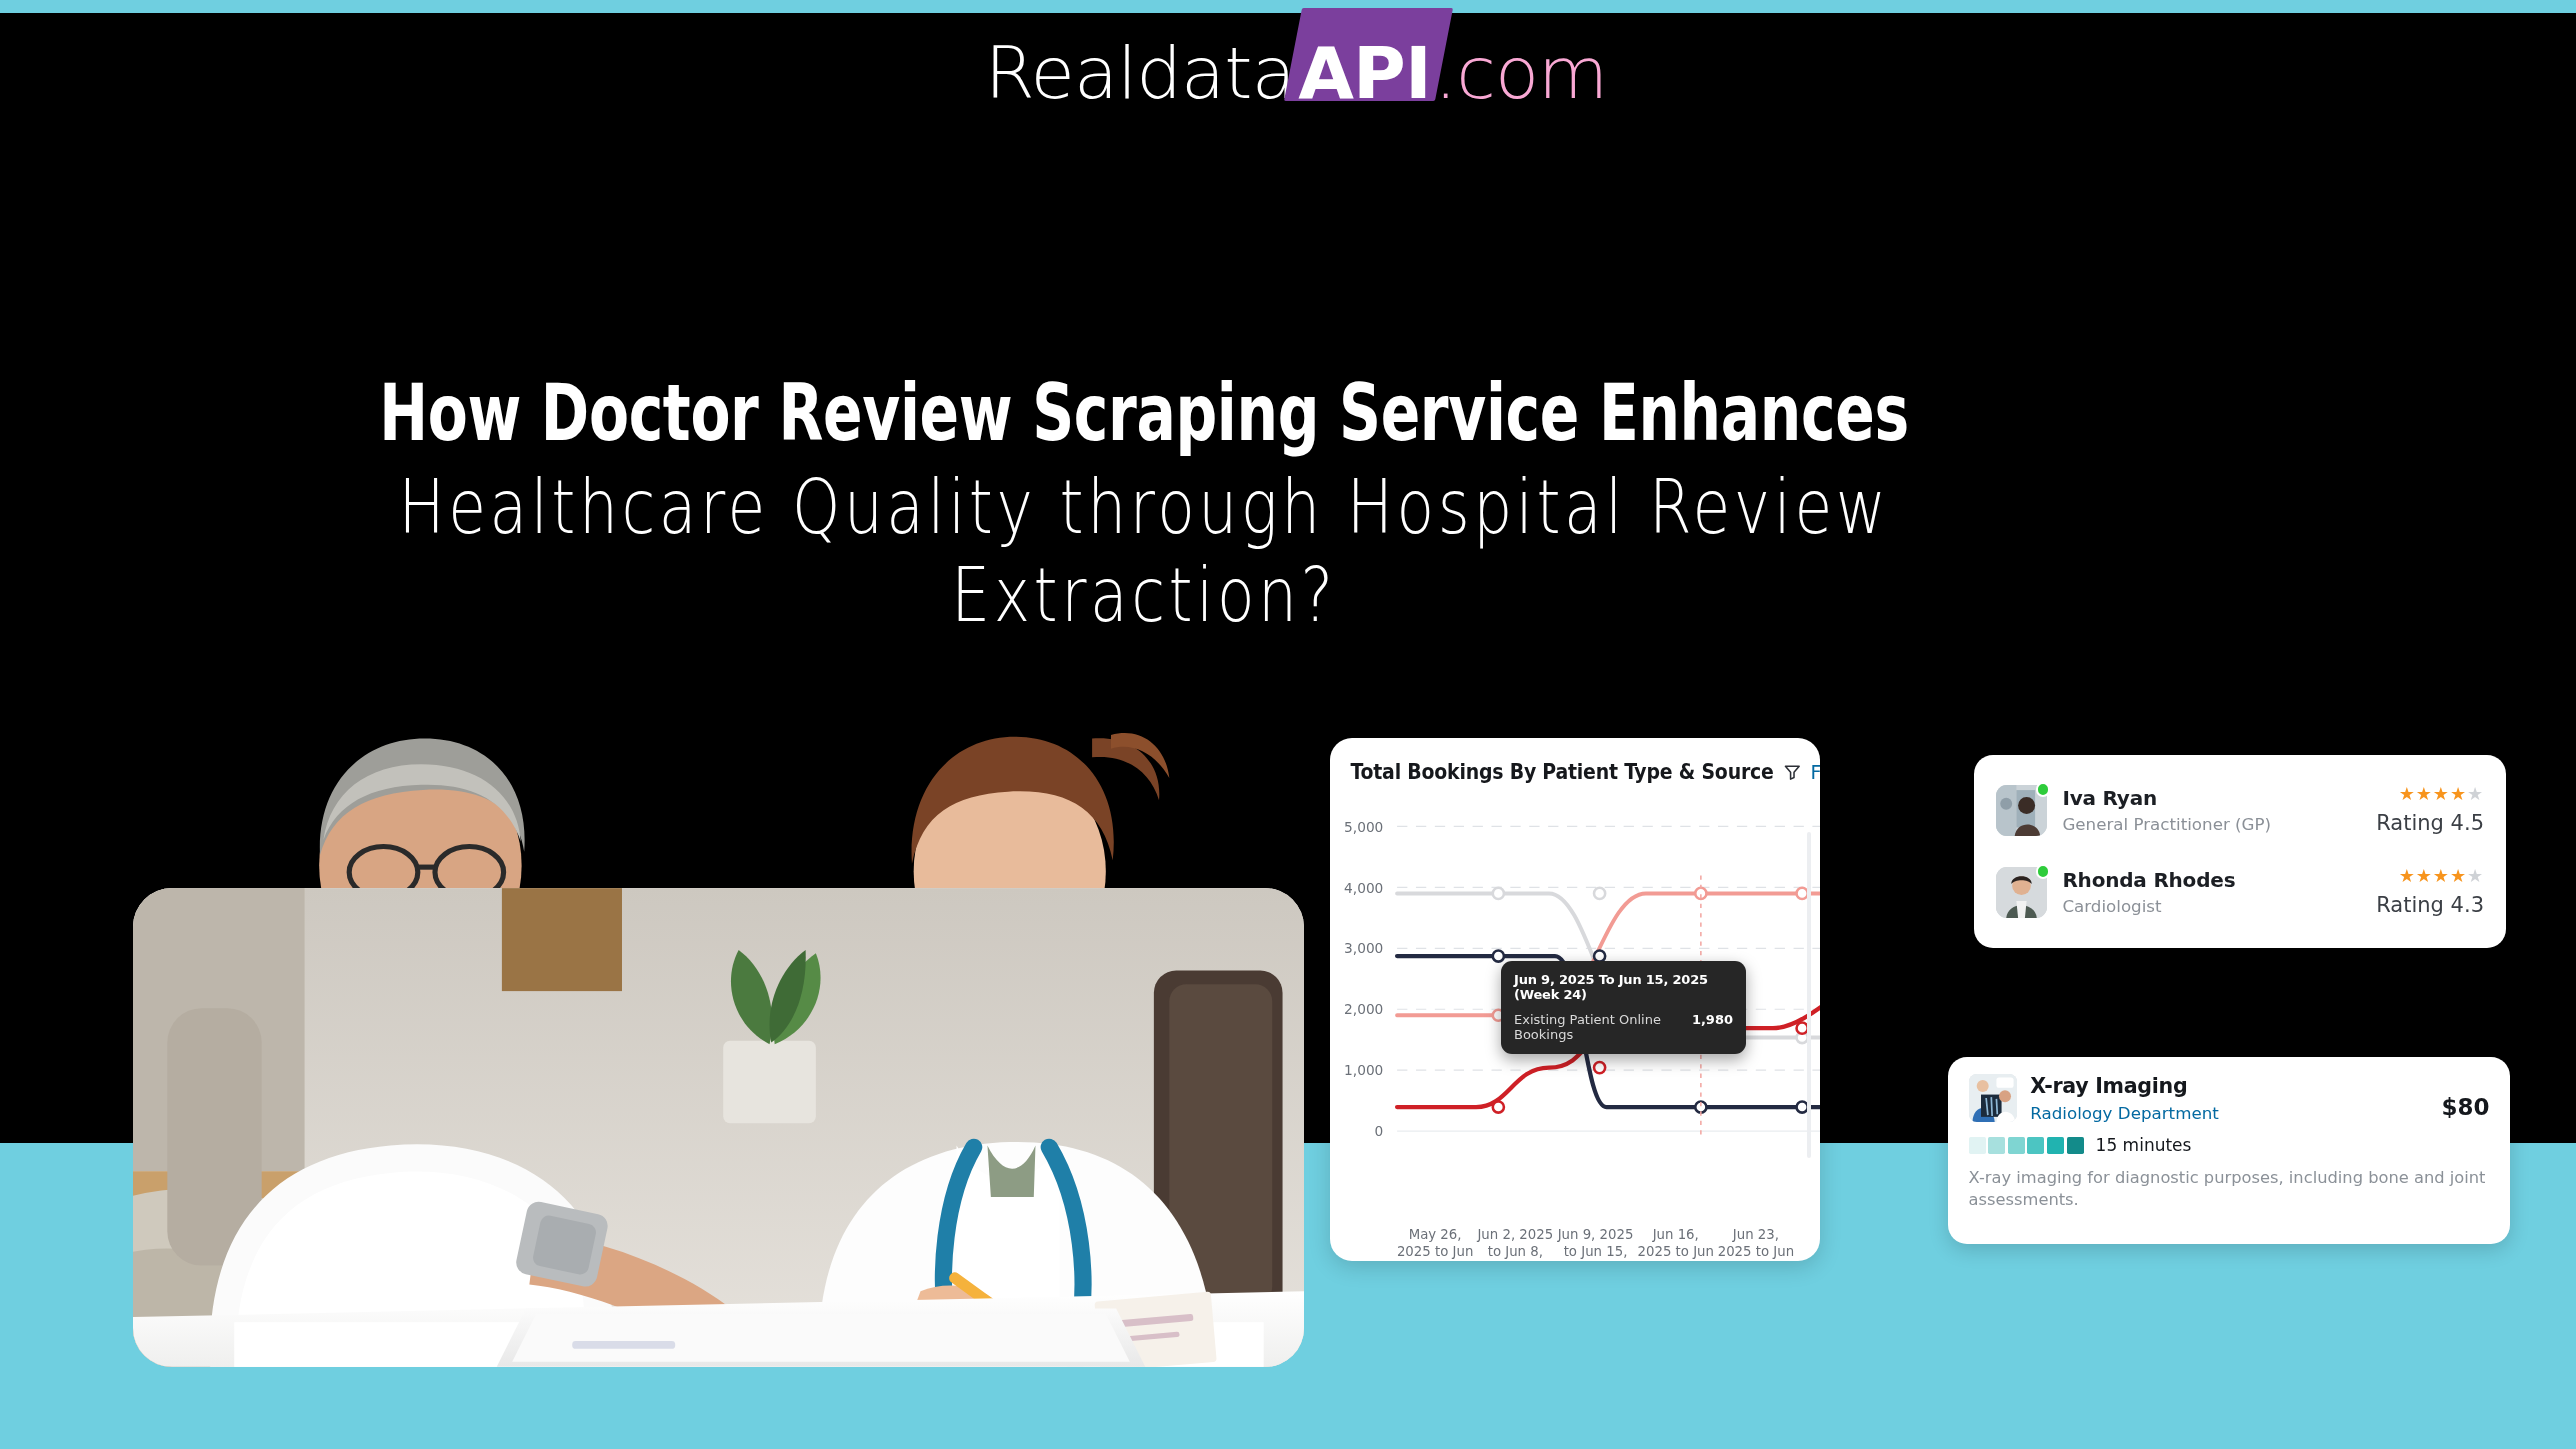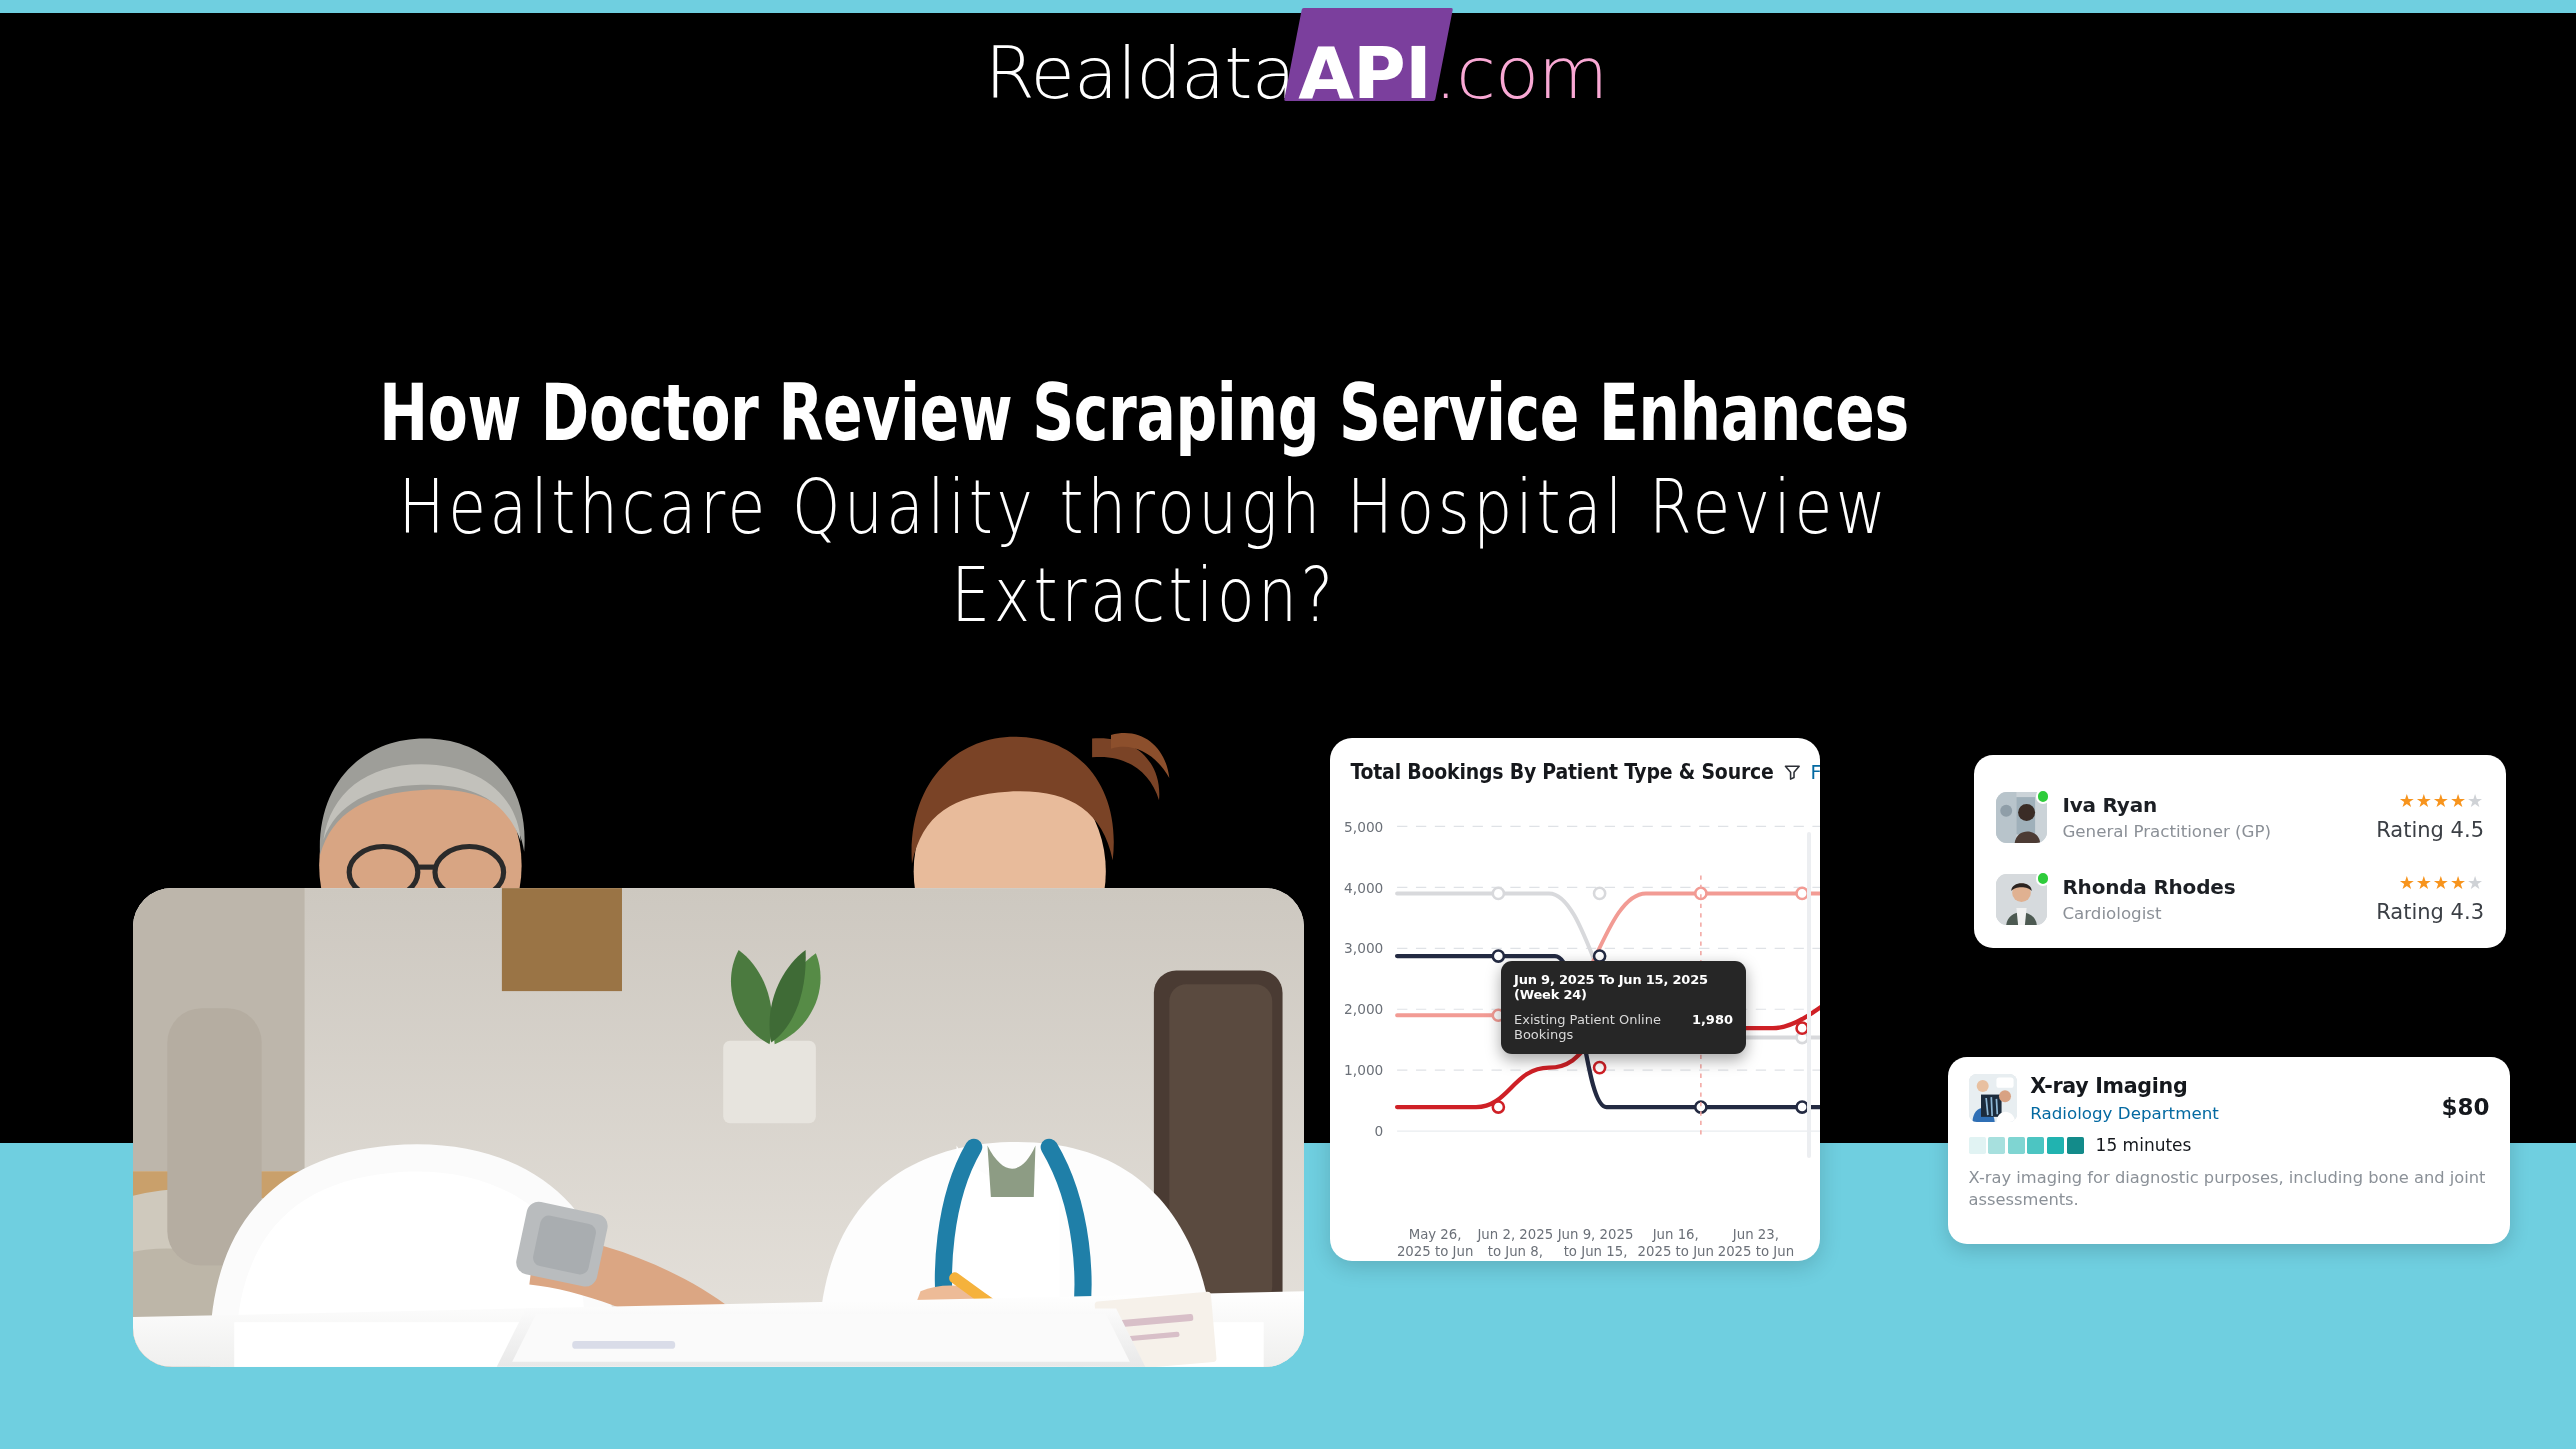--- a/index.html
+++ b/index.html
@@ -118,21 +118,21 @@
     box-shadow: 0 5.1px 15.4px rgba(0,0,0,0.35); z-index: 6;
   }
   .tt-title { color: #fff; font-size: 13px; font-weight: 700; font-family: "DejaVu Sans", sans-serif; letter-spacing: -0.2px; }
   .tt-row { display: flex; justify-content: space-between; align-items: baseline; margin-top: 10.3px; gap: 10.3px; }
   .tt-lab { color: #d9d9d9; font-size: 13px; font-family: "DejaVu Sans", sans-serif; }
   .tt-val { color: #fff; font-size: 13px; font-weight: 700; font-family: "DejaVu Sans", sans-serif; }
 
   
   .doctors-card {
     position: absolute; left: 1974px; top: 755px; width: 532px; height: 193px;
-    background: #fff; border-radius: 19px; padding: 26px 22px;
+    background: #fff; border-radius: 19px; padding: 19px 22px;
     box-shadow: 0 5.1px 20.6px rgba(0,0,0,0.16);
   }
   .doc-row { display: flex; align-items: center; gap: 15.4px; height: 72px; }
   .doc-row + .doc-row { margin-top: 10.3px; }
   .avatar-wrap { position: relative; width: 51px; height: 51px; flex: 0 0 51px; }
   .avatar {
     width: 51px; height: 51px; border-radius: 11px; overflow: hidden; display: block;
     background: #cfd4d8;
   }
   .online-dot {

